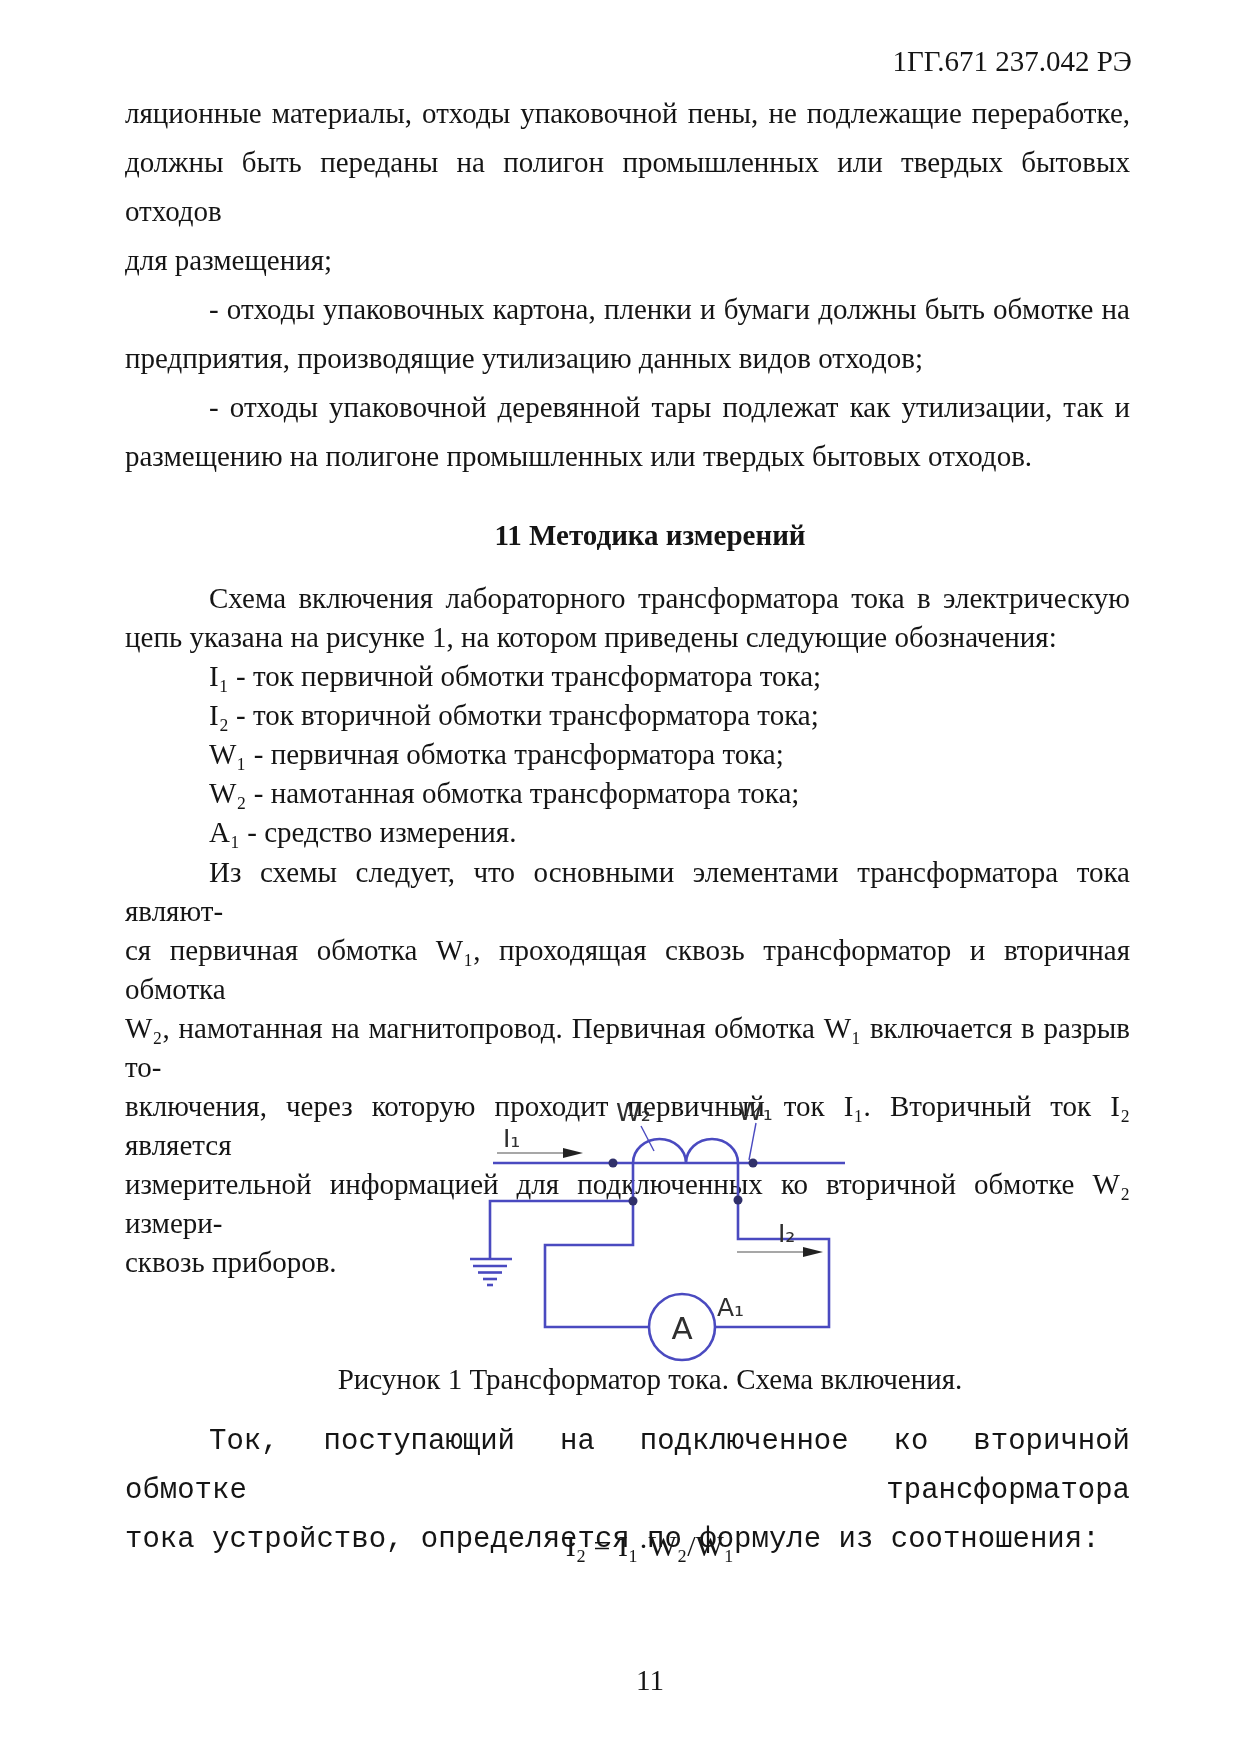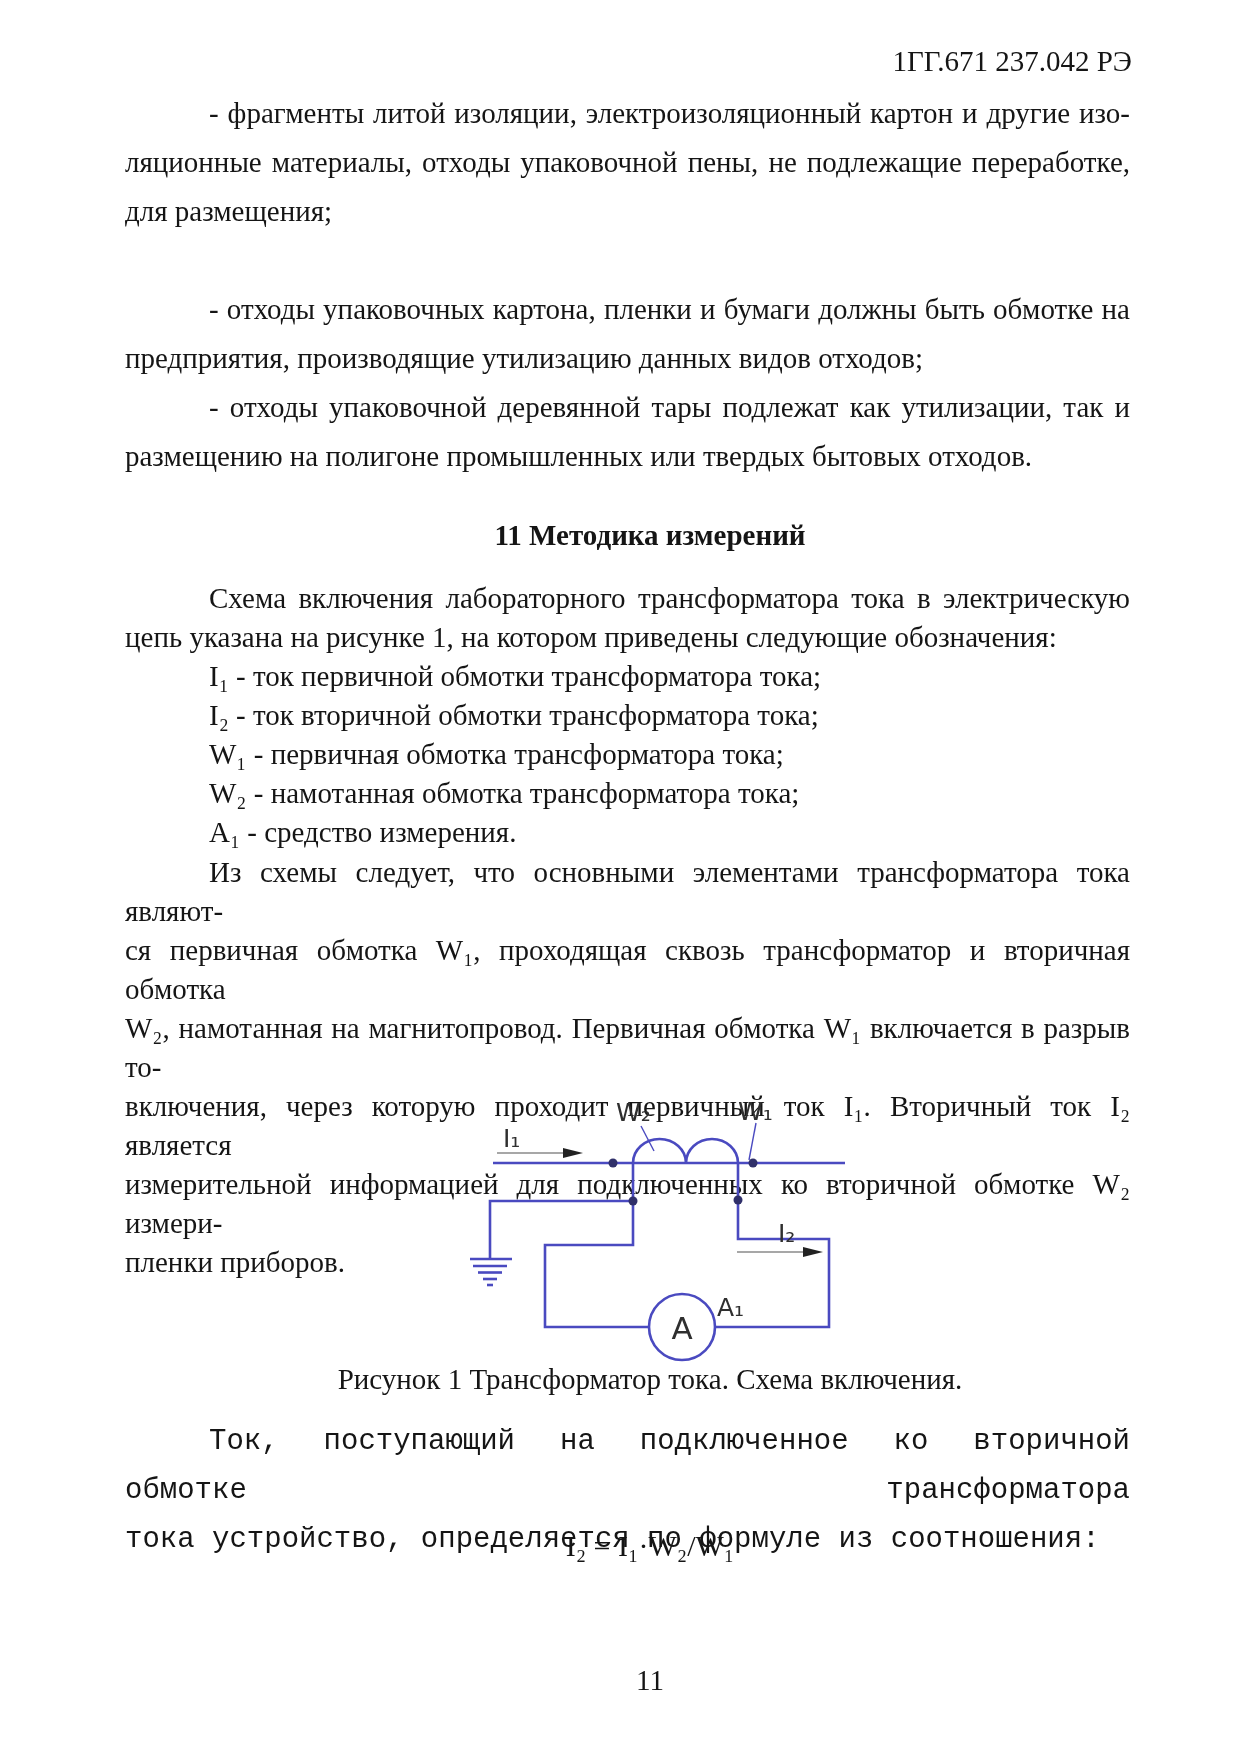--- a/index.html
+++ b/index.html
@@ -32,22 +32,22 @@
   .alab{fill:var(--dlabel); font-size:31px;}
 </style>
 </head>
 <body>
 
 <div id="page">
 
   <div class="hdr" style="top:42px;">1ГГ.671 237.042 РЭ</div>
 
   <div class="block lh49" style="top:89px;">
-    <div class="line j first">- фрагменты литой изоляции, электроизоляционный картон и другие изо-</div>
     <div class="line j">ляционные материалы, отходы упаковочной пены, не подлежащие переработке,</div>
+    <div class="line j">должны быть переданы на полигон промышленных или твердых бытовых отходов</div>
     <div class="line">для размещения;</div>
   </div>
 
   <div class="block lh49" style="top:285px;">
     <div class="line j first">- отходы упаковочных картона, пленки и бумаги должны быть обмотке на</div>
     <div class="line">предприятия, производящие утилизацию данных видов отходов;</div>
   </div>
 
   <div class="block lh49" style="top:383px;">
     <div class="line j first">- отходы упаковочной деревянной тары подлежат как утилизации, так и</div>
@@ -68,21 +68,21 @@
     <div class="line first">W₂ - намотанная обмотка трансформатора тока;</div>
     <div class="line first">A₁ - средство измерения.</div>
   </div>
 
   <div class="block lh39" style="top:853px;">
     <div class="line j first">Из схемы следует, что основными элементами трансформатора тока являют-</div>
     <div class="line j">ся первичная обмотка W₁, проходящая сквозь трансформатор и вторичная обмотка</div>
     <div class="line j">W₂, намотанная на магнитопровод. Первичная обмотка W₁ включается в разрыв то-</div>
     <div class="line j">включения, через которую проходит первичный ток I₁. Вторичный ток I₂ является</div>
     <div class="line j">измерительной информацией для подключенных ко вторичной обмотке W₂ измери-</div>
-    <div class="line">пленки приборов.</div>
+    <div class="line">сквозь приборов.</div>
   </div>
 
   <svg style="position:absolute; left:470px; top:1085px;" width="380" height="292" viewBox="470 1085 380 292">
 
     <path class="wire" d="M493,1163 L845,1163"></path>
 
     <path class="wire" d="M633,1163 A26.5,24 0 0 1 686,1163 A26,24 0 0 1 738,1163"></path>
 
     <path class="wire" d="M633,1163 L633,1245 L545,1245 L545,1327 L649,1327"></path>
 

